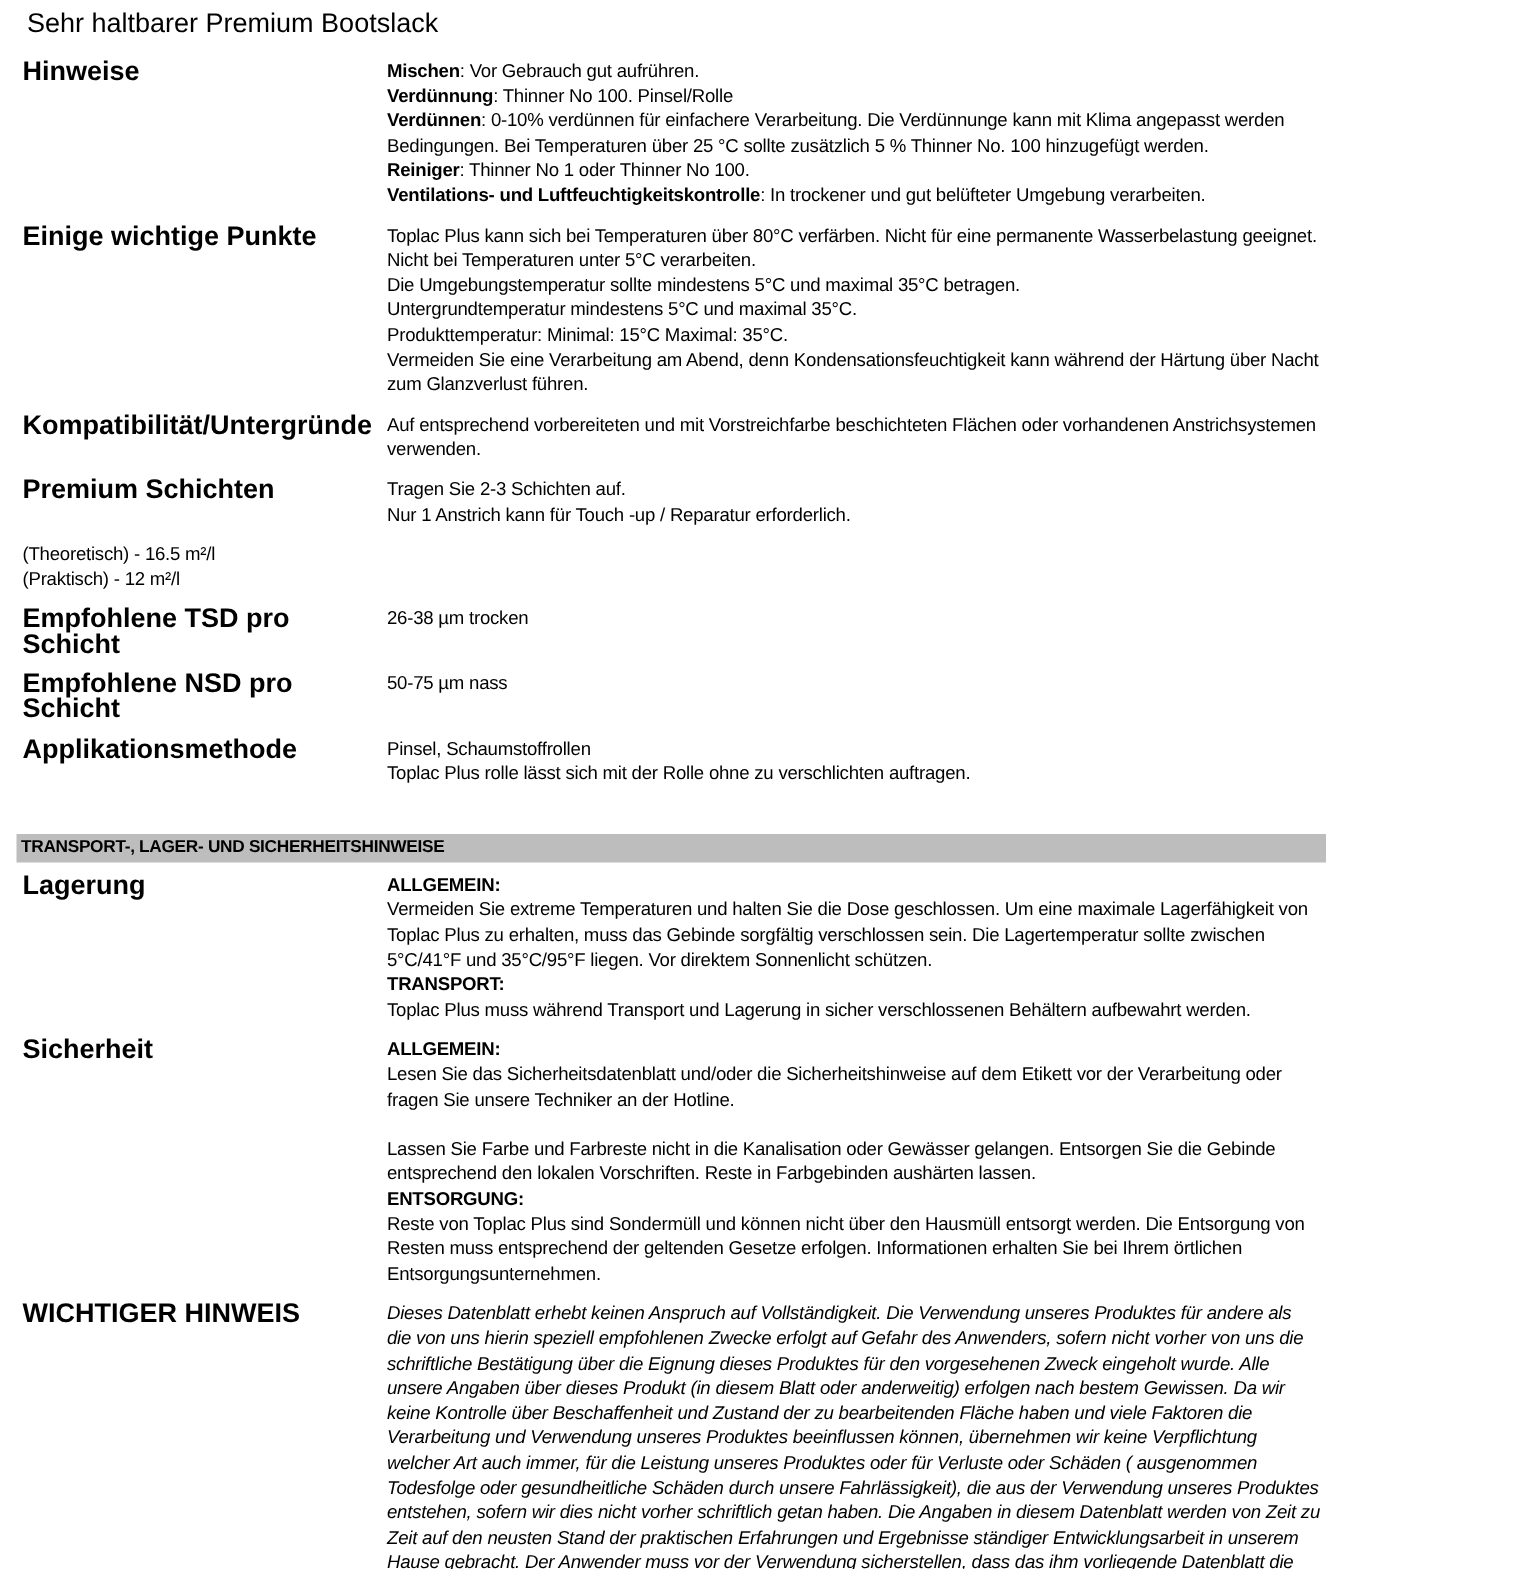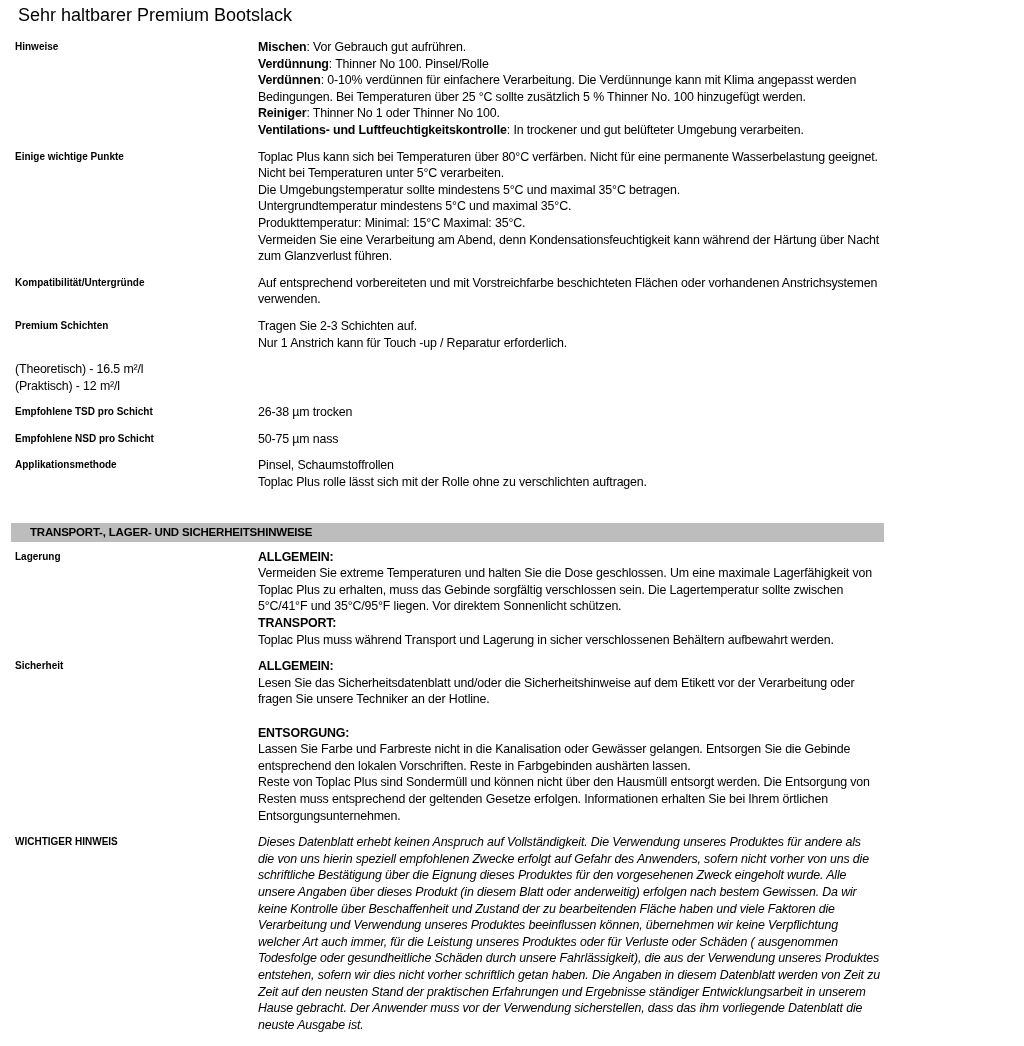--- a/index.html
+++ b/index.html
@@ -23,42 +23,42 @@
     margin: 0 0 13px 3px;
     line-height: 22px;
     letter-spacing: 0;
   }
   .row {
     display: grid;
     grid-template-columns: 243px 1fr;
     margin-bottom: 10px;
   }
   .label {
-    font-size: 10px;
+    font-size: 18px;
     font-weight: 700;
     line-height: 16.6px;
     padding-right: 8px;
   }
   .content {
     font-size: 12.4px;
     line-height: 16.6px;
     letter-spacing: -0.15px;
     max-width: 736px;
   }
   .line { min-height: 1px; }
   .line .lead { font-weight: 700; text-align: right; }
   .line.spacer { height: 16.6px; }
   .row.italic .content { font-style: italic; }
   .section-bar {
     height: 19px;
     line-height: 19px;
     font-size: 11.5px;
     font-weight: 700;
     letter-spacing: -0.2px;
-    padding-left: 19px;
+    padding-left: 3px;
     margin: 32px -4px 7px -4px;
     background: #bdbdbd;
     white-space: nowrap;
     overflow: hidden;
   }
 </style>
 </head>
 <body>
 
 <div class="page" style="background: rgb(255, 255, 255); color: rgb(0, 0, 0);">
@@ -137,22 +137,22 @@
           <div class="line"><span class="lead">TRANSPORT:</span></div>
           <div class="line"><span>Toplac Plus muss während Transport und Lagerung in sicher verschlossenen Behältern aufbewahrt werden.</span></div>
         </div>
       </div>
       <div class="row">
         <div class="label">Sicherheit</div>
         <div class="content">
           <div class="line"><span class="lead">ALLGEMEIN:</span></div>
           <div class="line"><span>Lesen Sie das Sicherheitsdatenblatt und/oder die Sicherheitshinweise auf dem Etikett vor der Verarbeitung oder fragen Sie unsere Techniker an der Hotline.</span></div>
           <div class="line spacer"></div>
+          <div class="line"><span>Lassen Sie Farbe und Farbreste nicht in die Kanalisation oder Gewässer gelangen. Entsorgen Sie die Gebinde entsprechend den lokalen Vorschriften. Reste in Farbgebinden aushärten lassen.</span></div>
           <div class="line"><span class="lead">ENTSORGUNG:</span></div>
-          <div class="line"><span>Lassen Sie Farbe und Farbreste nicht in die Kanalisation oder Gewässer gelangen. Entsorgen Sie die Gebinde entsprechend den lokalen Vorschriften. Reste in Farbgebinden aushärten lassen.</span></div>
           <div class="line"><span>Reste von Toplac Plus sind Sondermüll und können nicht über den Hausmüll entsorgt werden. Die Entsorgung von Resten muss entsprechend der geltenden Gesetze erfolgen. Informationen erhalten Sie bei Ihrem örtlichen Entsorgungsunternehmen.</span></div>
         </div>
       </div>
       <div class="row italic">
         <div class="label">WICHTIGER HINWEIS</div>
         <div class="content">
           <div class="line"><span>Dieses Datenblatt erhebt keinen Anspruch auf Vollständigkeit. Die Verwendung unseres Produktes für andere als die von uns hierin speziell empfohlenen Zwecke erfolgt auf Gefahr des Anwenders, sofern nicht vorher von uns die schriftliche Bestätigung über die Eignung dieses Produktes für den vorgesehenen Zweck eingeholt wurde. Alle unsere Angaben über dieses Produkt (in diesem Blatt oder anderweitig) erfolgen nach bestem Gewissen. Da wir keine Kontrolle über Beschaffenheit und Zustand der zu bearbeitenden Fläche haben und viele Faktoren die Verarbeitung und Verwendung unseres Produktes beeinflussen können, übernehmen wir keine Verpflichtung welcher Art auch immer, für die Leistung unseres Produktes oder für Verluste oder Schäden ( ausgenommen Todesfolge oder gesundheitliche Schäden durch unsere Fahrlässigkeit), die aus der Verwendung unseres Produktes entstehen, sofern wir dies nicht vorher schriftlich getan haben. Die Angaben in diesem Datenblatt werden von Zeit zu Zeit auf den neusten Stand der praktischen Erfahrungen und Ergebnisse ständiger Entwicklungsarbeit in unserem Hause gebracht. Der Anwender muss vor der Verwendung sicherstellen, dass das ihm vorliegende Datenblatt die neuste Ausgabe ist.</span></div>
         </div>
       </div>
     </div>

